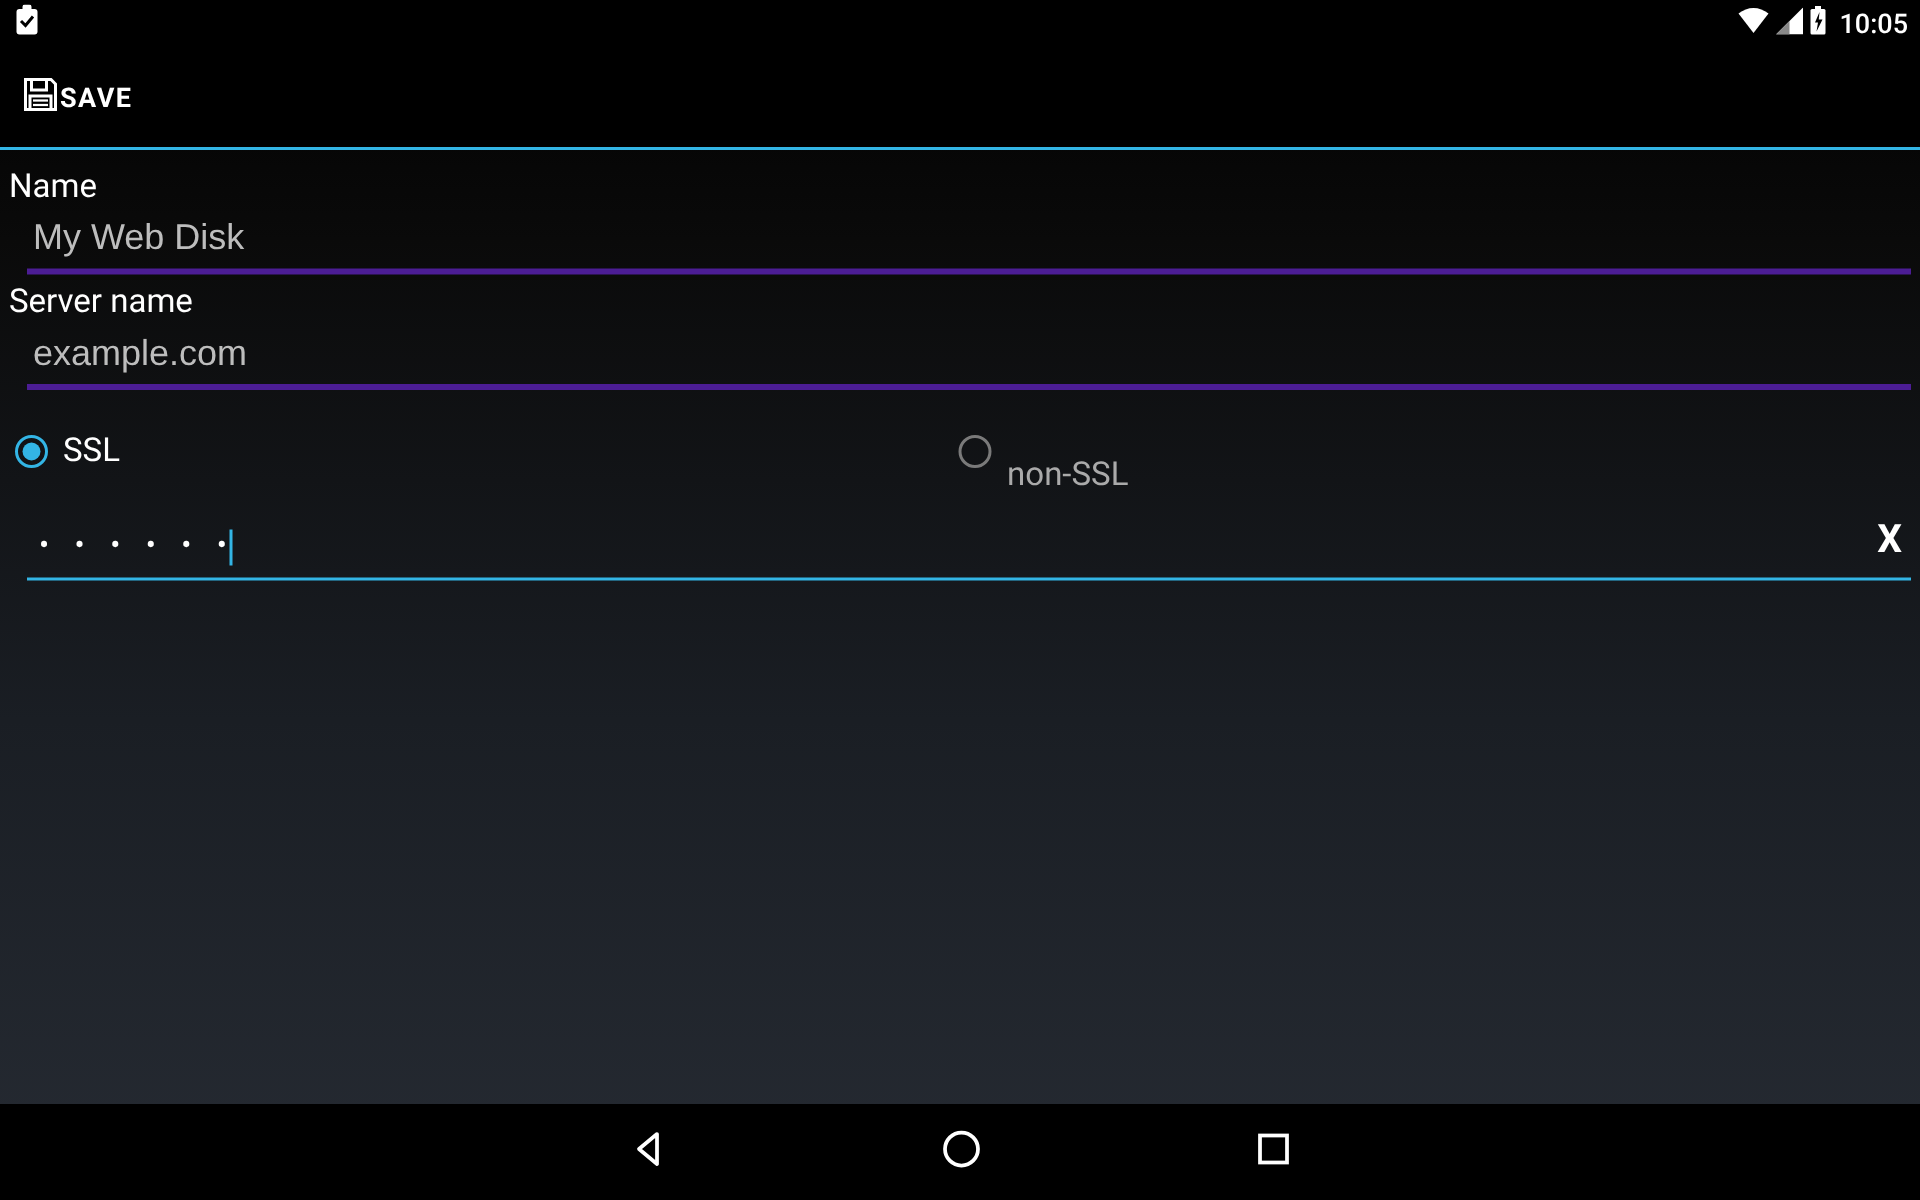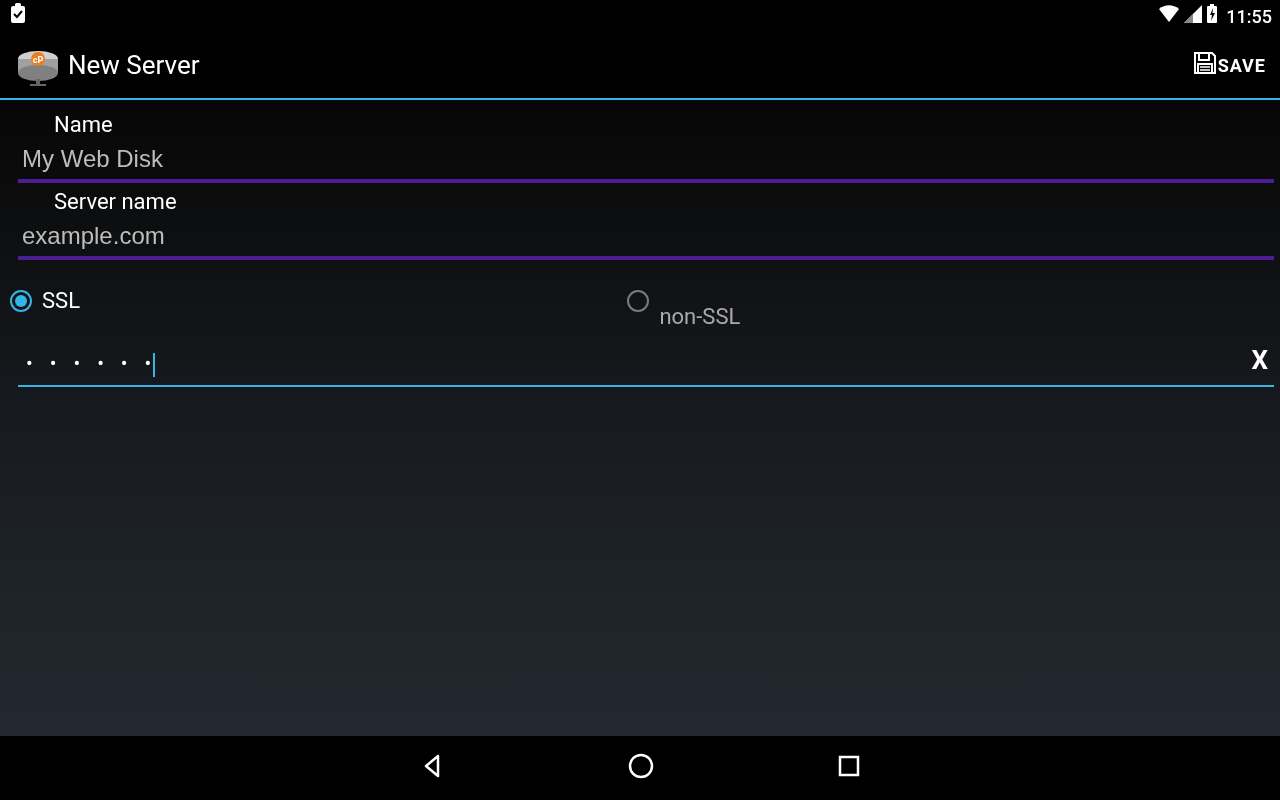--- a/index.html
+++ b/index.html
@@ -30,37 +30,37 @@
       align-items: center;
       padding: 0 14px;
       justify-content: space-between;
       border-bottom: 2px solid #33b5e5;
     }
     .app-header-left { display: flex; align-items: center; gap: 10px; }
     .app-title { font-size: 26px; font-weight: 400; color: #ffffff; }
     .save-button { display: flex; align-items: center; gap: 0; cursor: pointer; }
     .save-label { font-size: 18px; font-weight: 700; color: #ffffff; letter-spacing: 1px; }
     .form-area { padding: 6px 6px 0 6px; }
-    .field-label { font-size: 22px; color: #ffffff; padding: 6px 0 2px 0; margin-left: 48px; }
+    .field-label { font-size: 22px; color: #ffffff; padding: 6px 0 2px 0; }
     .field-input {
       width: calc(100% - 12px);
       margin-left: 12px;
       font-size: 24px;
       color: #bdbdbd;
       background: transparent;
       border: none;
       border-bottom: 4px solid #4c1d95;
       padding: 6px 0 6px 4px;
       outline: none;
     }
     .radio-row {
       display: flex;
       align-items: center;
       padding: 12px 4px;
-      gap: 0;
+      gap: 12px;
     }
     .radio-option {
       display: flex;
       align-items: center;
       gap: 10px;
       cursor: pointer;
     }
     .radio-option:first-child { flex: 0 0 49%; }
     .radio-circle {
       width: 22px;
@@ -155,39 +155,25 @@
           <path d="M0 18 L9 18 L9 9 Z" fill="#888"></path>
         </svg>
     </span>
     <span>
       <svg width="12" height="20" viewBox="0 0 12 20">
           <rect x="1" y="2" width="10" height="17" rx="1" fill="#fff"></rect>
           <rect x="4" y="0" width="4" height="3" fill="#fff"></rect>
           <path d="M7 4 L4 11 L6 11 L5 17 L9 9 L6.5 9 Z" fill="#000"></path>
         </svg>
     </span>
-    <span class="status-time">11:55</span>
+    <span class="status-time">10:05</span>
   </div>
 </div>
 
 <div class="app-header">
-  <div class="app-header-left">
-    <span class="server-icon">
-      <svg width="48" height="40" viewBox="0 0 48 40">
-        <ellipse cx="24" cy="12" rx="20" ry="8" fill="#d0d0d0"></ellipse>
-        <rect x="4" y="12" width="40" height="14" fill="#a0a0a0"></rect>
-        <ellipse cx="24" cy="26" rx="20" ry="8" fill="#808080"></ellipse>
-        <circle cx="24" cy="12" r="7" fill="#e67e22"></circle>
-        <text x="24" y="16" font-size="9" text-anchor="middle" fill="#fff" font-weight="bold">cP</text>
-        <rect x="22" y="32" width="4" height="6" fill="#666"></rect>
-        <rect x="16" y="37" width="16" height="2" fill="#666"></rect>
-      </svg>
-    </span>
-    <span class="app-title">New Server</span>
-  </div>
   <div class="save-button">
     <span>
       <svg width="26" height="26" viewBox="0 0 26 26">
           <path d="M3 3 L20 3 L23 6 L23 23 L3 23 Z" fill="none" stroke="#fff" stroke-width="2"></path>
           <rect x="7" y="3" width="10" height="7" fill="none" stroke="#fff" stroke-width="2"></rect>
           <rect x="6" y="14" width="14" height="9" fill="none" stroke="#fff" stroke-width="2"></rect>
           <line x1="8" y1="17" x2="18" y2="17" stroke="#fff" stroke-width="1.5"></line>
           <line x1="8" y1="20" x2="18" y2="20" stroke="#fff" stroke-width="1.5"></line>
         </svg>
     </span>

